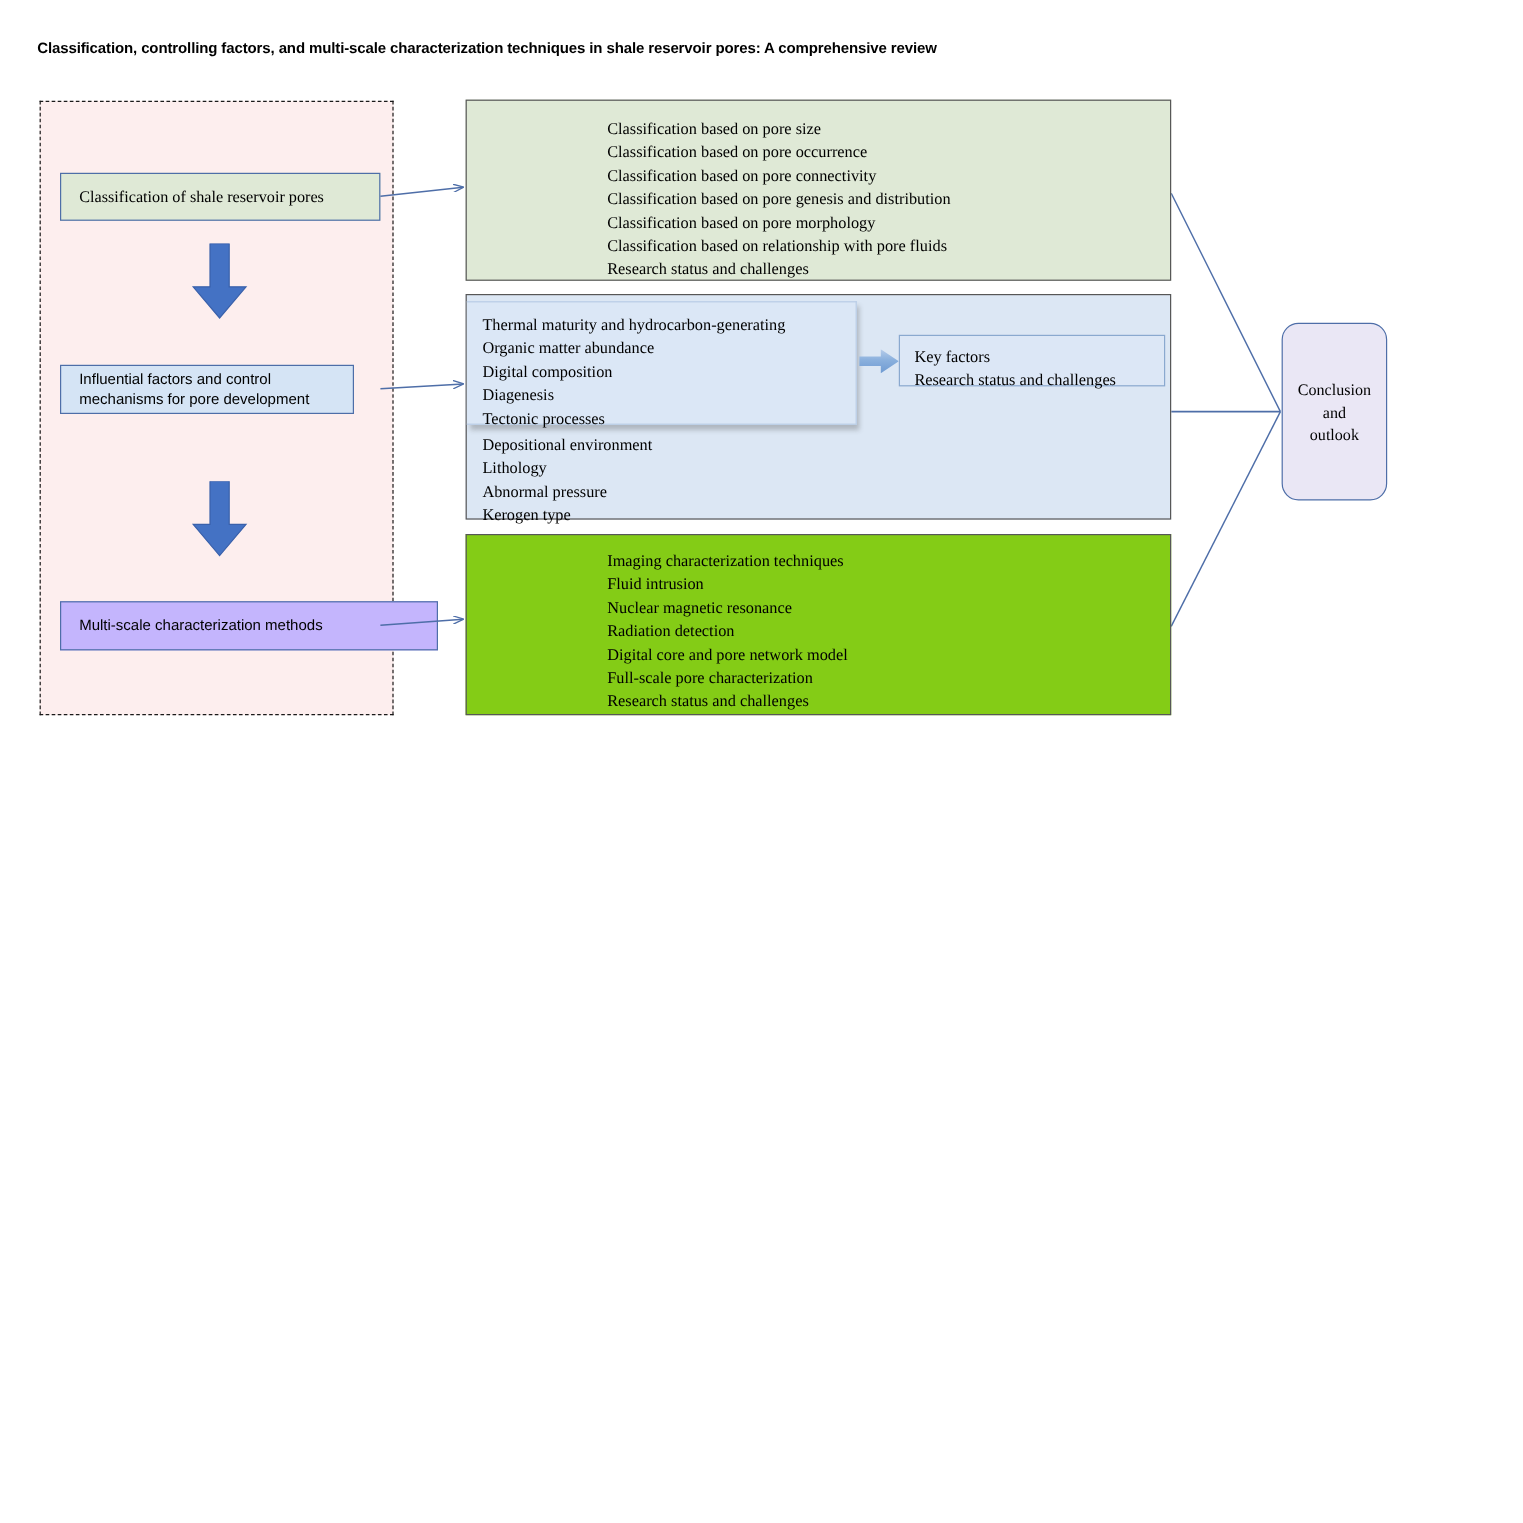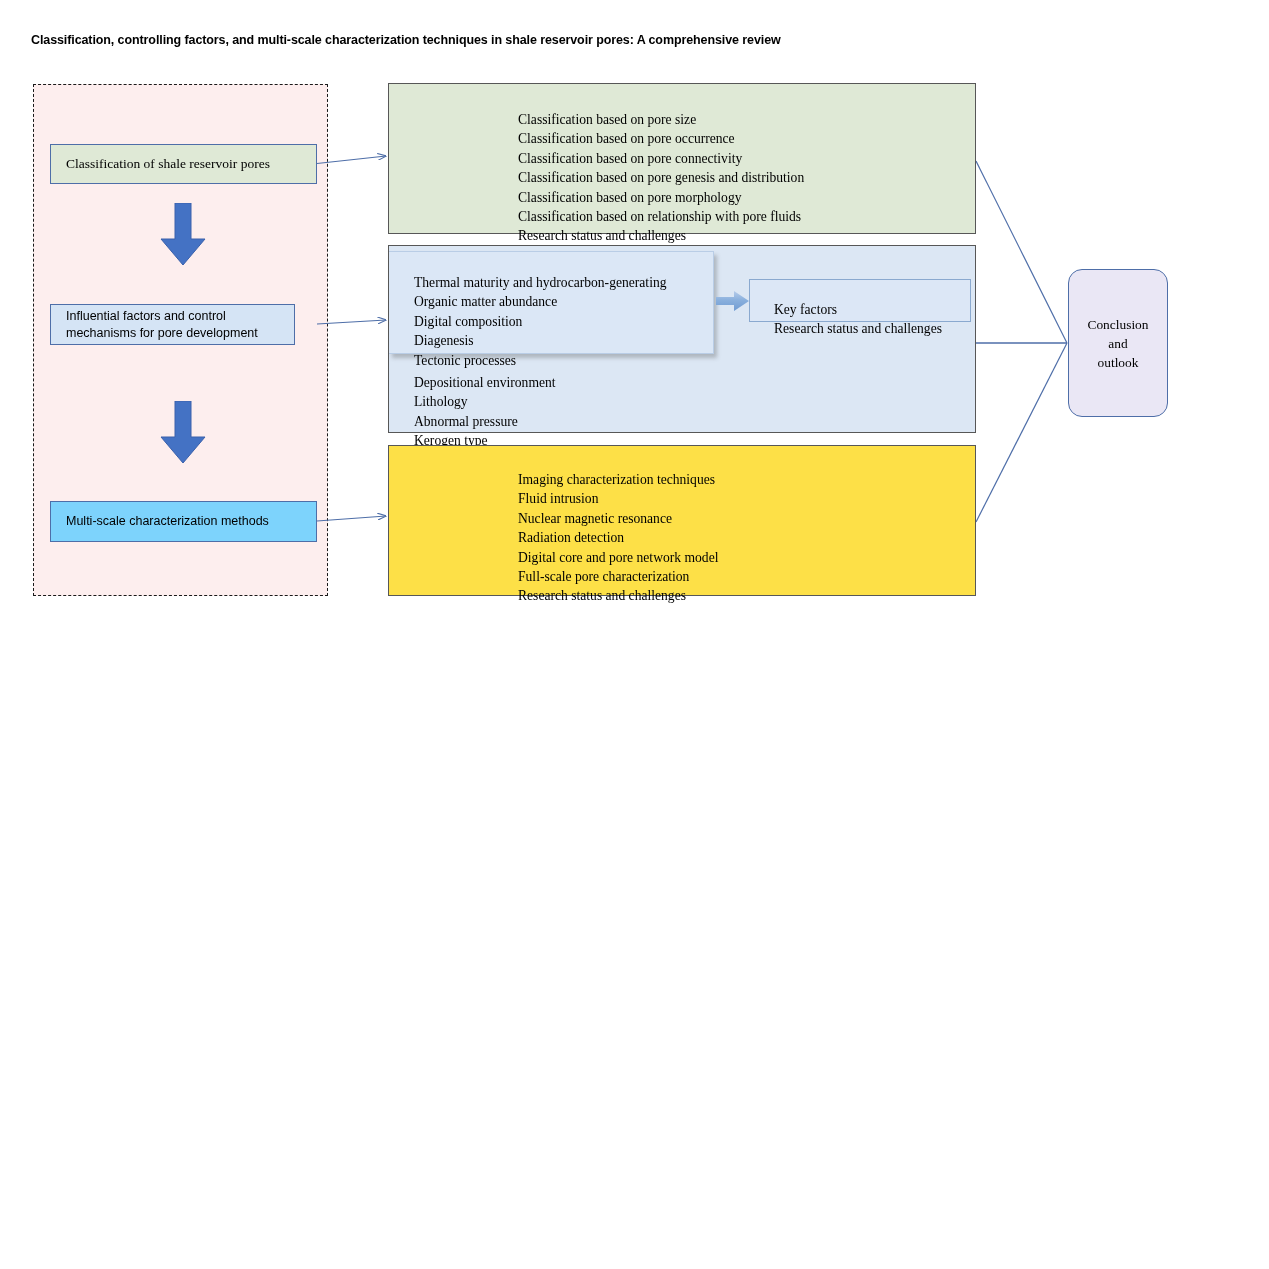--- a/index.html
+++ b/index.html
@@ -63,23 +63,23 @@
     width: 245px;
     height: 41px;
     background: #d5e4f5;
     font-family: "Liberation Sans", "DejaVu Sans", sans-serif;
     font-size: 12.5px;
     line-height: 1.35;
   }
   #stage-multiscale {
     left: 50px;
     top: 501px;
-    width: 267px;
+    width: 315px;
     height: 41px;
-    background: #7dd3fc;
+    background: #c4b5fd;
     font-family: "Liberation Sans", "DejaVu Sans", sans-serif;
     font-size: 12.5px;
   }
 
   
   .down-arrow {
     position: absolute;
     width: 48px;
     height: 64px;
   }
@@ -104,25 +104,25 @@
     top: 245px;
     width: 588px;
     height: 188px;
     background: #dce7f4;
   }
   #panel-methods {
     left: 388px;
     top: 445px;
     width: 588px;
     height: 151px;
-    background: #fde047;
+    background: #84cc16;
   }
 
   .panel-list {
-    margin: 16px;
+    margin: 4px;
     padding: 0;
     list-style: none;
     font-family: "Liberation Serif", "DejaVu Serif", serif;
     font-size: 13.6px;
     line-height: 19.4px;
   }
   #panel-classification .panel-list { padding-top: 10px; padding-left: 113px; }
   #panel-methods .panel-list { padding-top: 8px; padding-left: 113px; }
 
   
@@ -166,21 +166,21 @@
     top: 291px;
     width: 33px;
     height: 20px;
   }
 
   
   #box-conclusion {
     position: absolute;
     left: 1068px;
     top: 269px;
-    width: 100px;
+    width: 88px;
     height: 148px;
     box-sizing: border-box;
     background: #eae7f5;
     border: 1px solid #4e6ea8;
     border-radius: 14px;
     display: flex;
     flex-direction: column;
     align-items: center;
     justify-content: center;
     font-family: "Liberation Serif", "DejaVu Serif", serif;

